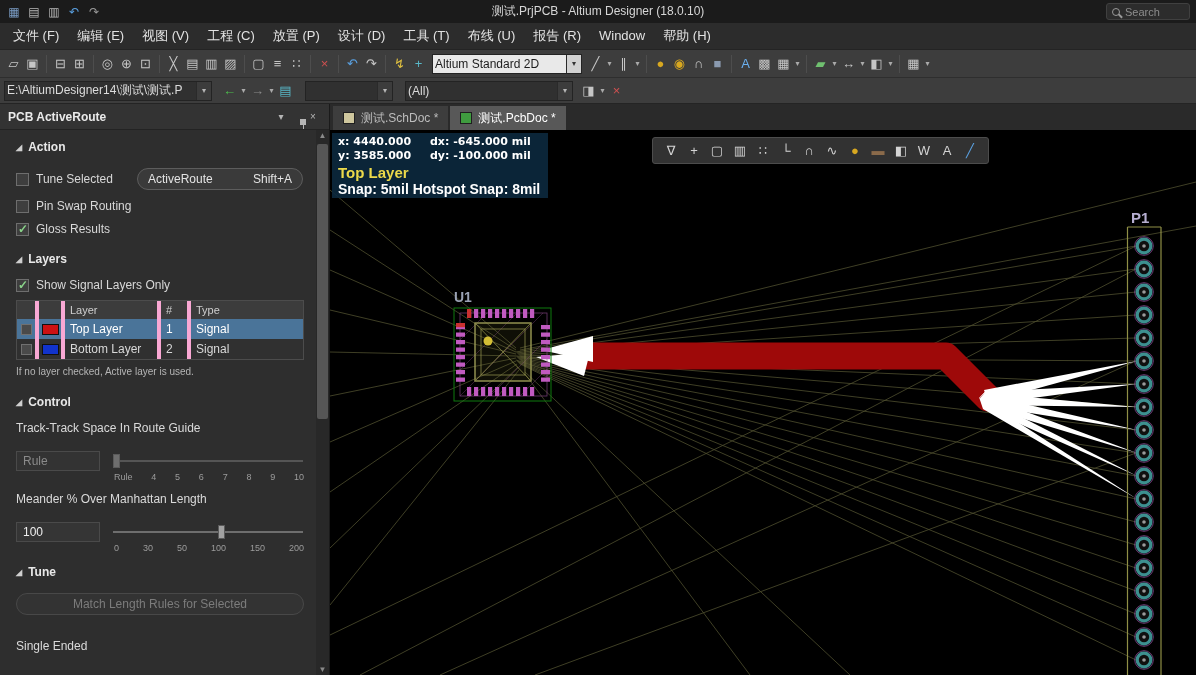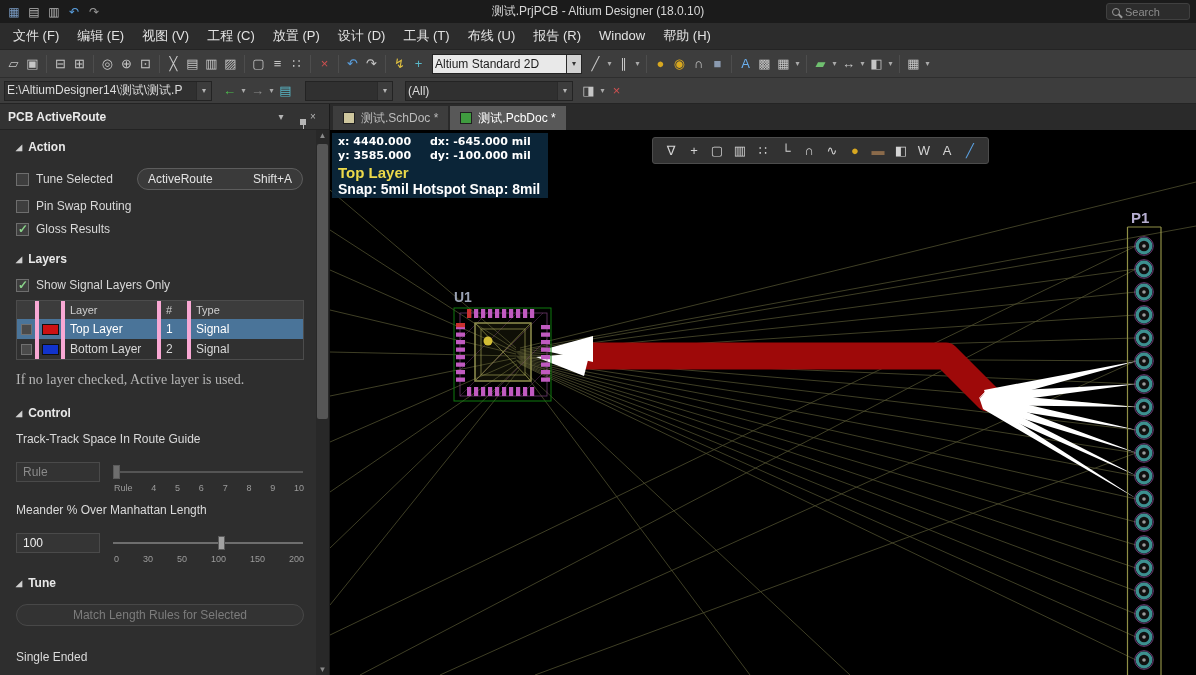--- a/index.html
+++ b/index.html
@@ -77,21 +77,21 @@
   .lrow.sel { background:#4a7499; color:#ffffff; }
   .lc { height:100%; display:flex; align-items:center; padding-left:5px; border-right:4px solid #f9a8d4; }
   .lc:last-child { border-right:none; }
   .lc.c1 { width:22px; justify-content:center; padding-left:0; }
   .lc.c2 { width:26px; justify-content:center; padding-left:0; }
   .lc.c3 { width:96px; }
   .lc.c4 { width:30px; }
   .lc.c5 { flex:1; }
   .mini-cb { width:11px; height:11px; background:#4a4a4a; border:1px solid #707070; }
   .swatch { width:17px; height:11px; border:1px solid #101010; }
-  .note { font-size:14px; color:#b5b5b5; margin-top:12px;font-family:Liberation Serif, serif; }
+  .note { font-size:10px; color:#b5b5b5; margin-top:6px; }
   .ctl-label { font-size:12px; color:#dadada; }
   .slide-row { display:flex; align-items:center; margin-top:16px; }
   .pinput { width:84px; height:20px; background:#353535; border:1px solid #4a4a4a; color:#ededed;
             font-size:12px; display:flex; align-items:center; padding-left:6px; }
   .pinput.disabled { color:#8a8a8a; background:#333333; }
   .slider { position:relative; width:190px; height:16px; margin-left:auto; }
   .groove { position:absolute; left:0; right:0; top:7px; height:2px; background:#6e6e6e; }
   .handle { position:absolute; top:1px; width:7px; height:14px; background:#a2a2a2; border:1px solid #5a5a5a; }
   .slider.disabled .groove { background:#555; }
   .slider.disabled .handle { background:#6e6e6e; }

